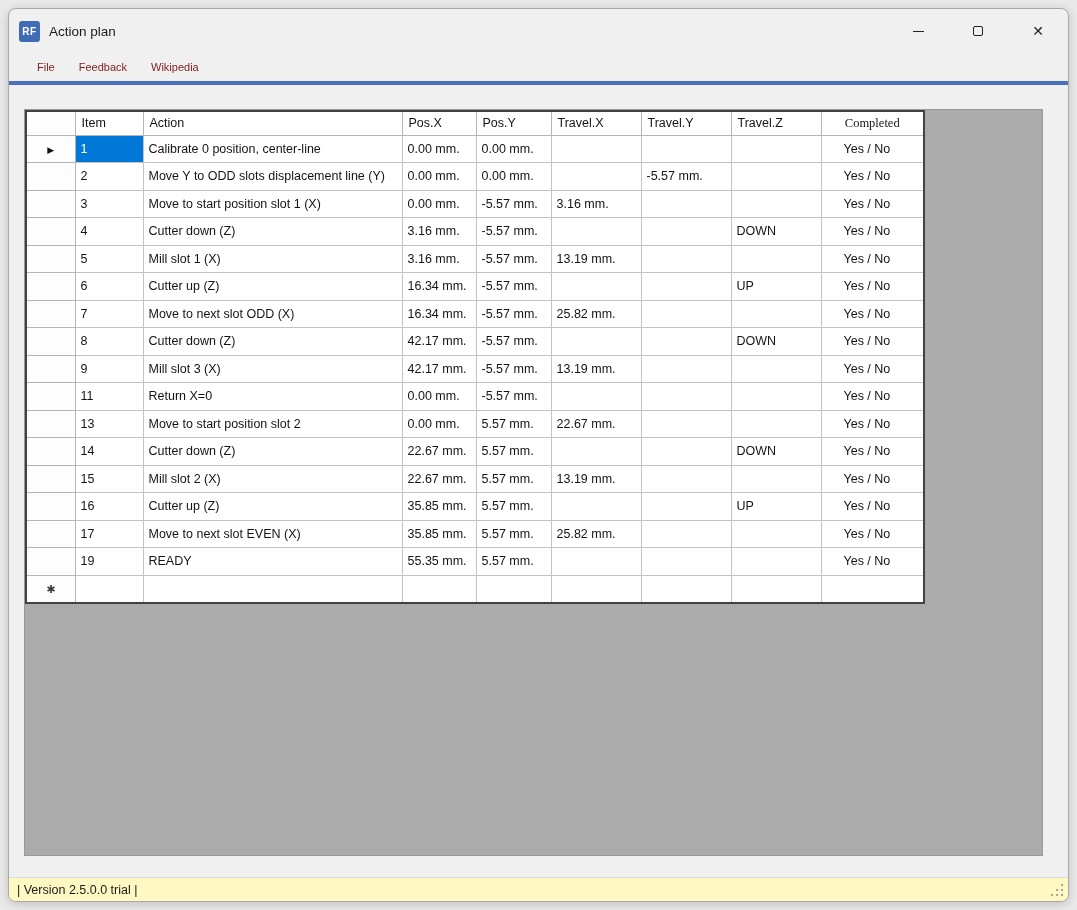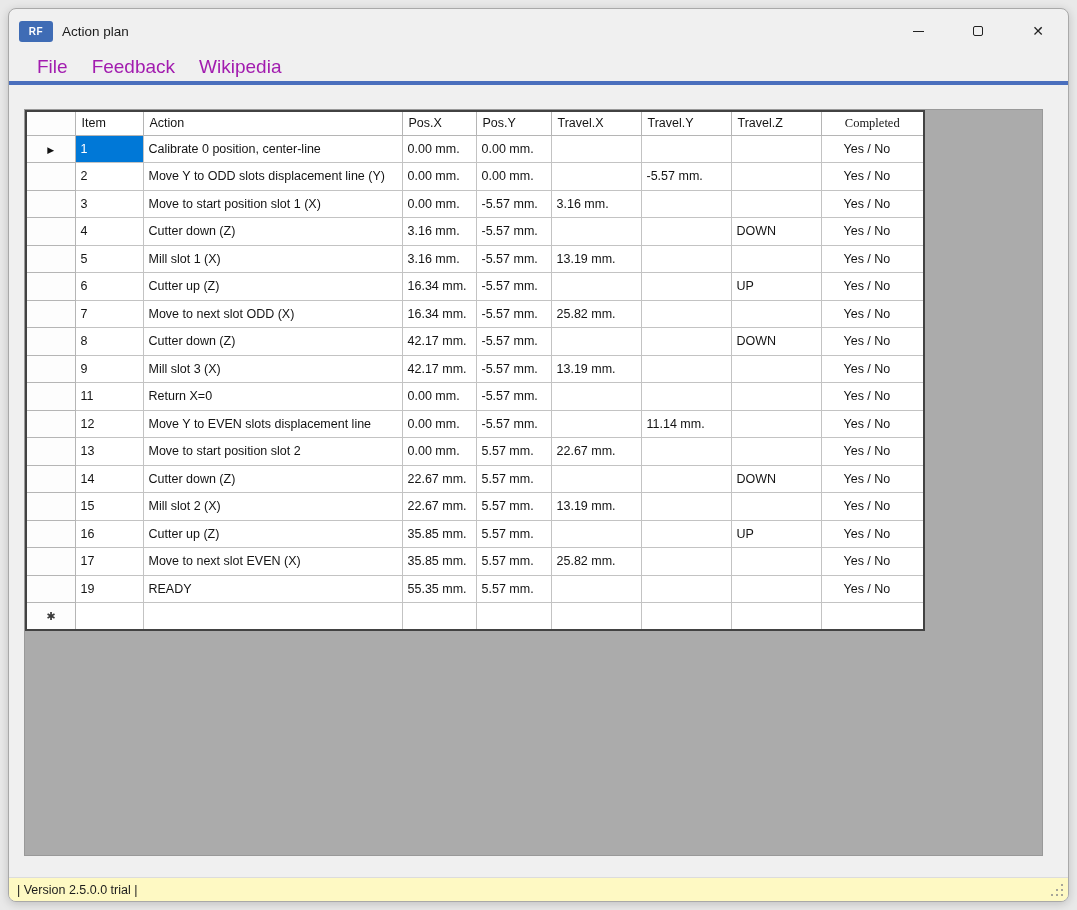--- a/index.html
+++ b/index.html
@@ -24,21 +24,21 @@
   }
   
   .titlebar {
     height: 44px;
     display: flex;
     align-items: center;
     padding-left: 10px;
     flex: 0 0 auto;
   }
   .app-icon {
-    width: 34px; height: 21px;
+    width: 21px; height: 21px;
     background: #3f6cb5;
     border-radius: 3px;
     color: #ffffff;
     font-size: 10px;
     font-weight: bold;
     display: flex;
     align-items: center;
     justify-content: center;
     letter-spacing: 0.5px;
   }
@@ -68,22 +68,22 @@
   .menubar {
     height: 28px;
     display: flex;
     align-items: center;
     padding-left: 16px;
     gap: 0;
     flex: 0 0 auto;
   }
   .menu-item {
     padding: 3px 12px;
-    font-size: 19px;
-    color: #a21caf;
+    font-size: 11px;
+    color: #7f1d1d;
   }
   .accent-line { height: 4px; background: #4a6fbd; flex: 0 0 auto; }
   
   .client {
     flex: 1 1 auto;
     position: relative;
     background: #f0f0f0;
   }
   .grid-control {
     position: absolute;
@@ -318,31 +318,20 @@
               <td class="col-action">Return X=0</td>
               <td class="col-posx">0.00 mm.</td>
               <td class="col-posy">-5.57 mm.</td>
               <td class="col-travelx"></td>
               <td class="col-travely"></td>
               <td class="col-travelz"></td>
               <td class="col-completed">Yes / No</td>
             </tr>
             <tr>
               <td class="rowheader"></td>
-              <td class="col-item">12</td>
-              <td class="col-action">Move Y to EVEN slots displacement line</td>
-              <td class="col-posx">0.00 mm.</td>
-              <td class="col-posy">-5.57 mm.</td>
-              <td class="col-travelx"></td>
-              <td class="col-travely">11.14 mm.</td>
-              <td class="col-travelz"></td>
-              <td class="col-completed">Yes / No</td>
-            </tr>
-            <tr>
-              <td class="rowheader"></td>
               <td class="col-item">13</td>
               <td class="col-action">Move to start position slot 2</td>
               <td class="col-posx">0.00 mm.</td>
               <td class="col-posy">5.57 mm.</td>
               <td class="col-travelx">22.67 mm.</td>
               <td class="col-travely"></td>
               <td class="col-travelz"></td>
               <td class="col-completed">Yes / No</td>
             </tr>
             <tr>

